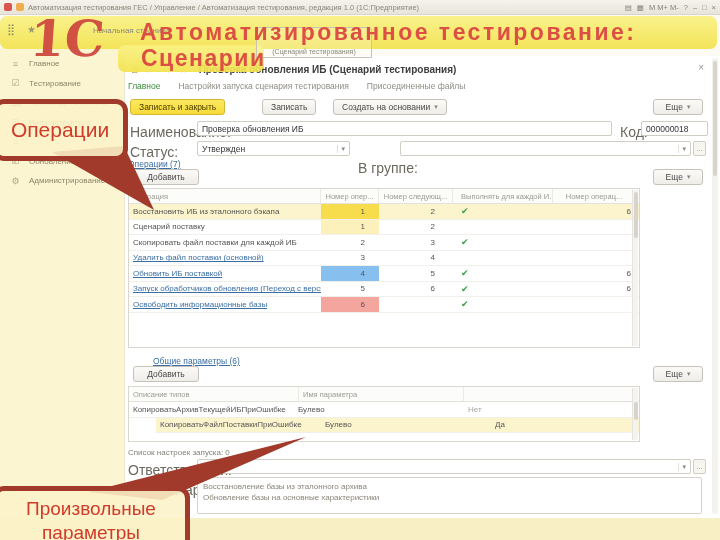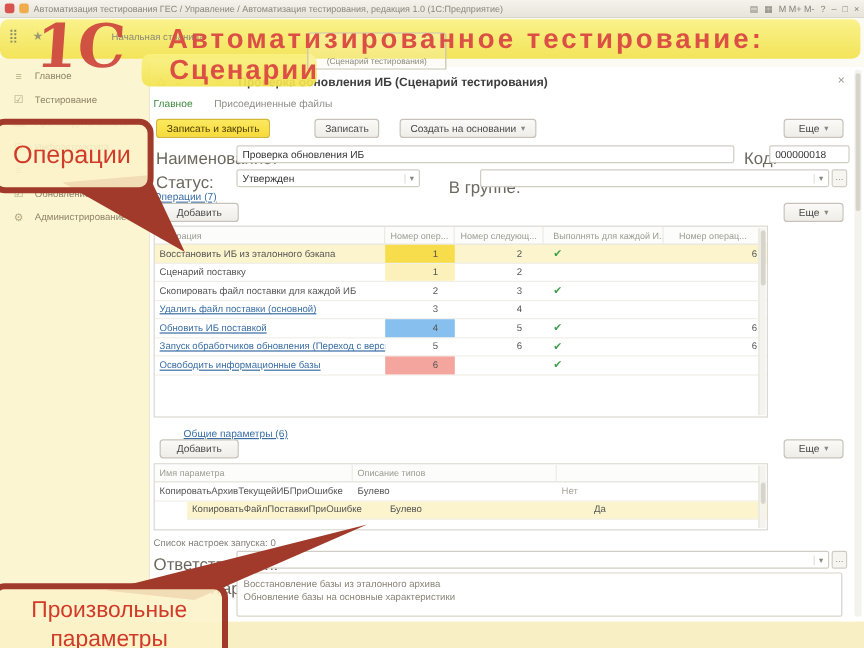--- a/index.html
+++ b/index.html
@@ -166,20 +166,21 @@
       <span class="home">⌂</span>
       <span class="nav">←</span>
       <span class="nav">→</span>
       <span class="fav">☆</span>
       <span class="ttl">Проверка обновления ИБ (Сценарий тестирования)</span>
       <span class="close">×</span>
     </div>
 
     <div class="ftabs">
       <span class="ftab active">Главное</span>
+      <span class="ftab">Настройки запуска сценария тестирования</span>
       <span class="ftab">Присоединенные файлы</span>
     </div>
 
     <div class="btn primary" style="left:5px;top:43px;">
       <span>Записать и закрыть</span>
     </div>
     <div class="btn" style="left:137px;top:43px;">
       <span>Записать</span>
     </div>
     <div class="btn" style="left:208px;top:43px;">
@@ -194,21 +195,21 @@
     <span class="lbl" style="left:5px;top:68px;">Наименование:</span>
     <input class="field" style="left: 72px; top: 65px; width: 415px;" readonly="" value="Проверка обновления ИБ">
     <span class="lbl" style="left:495px;top:68px;">Код:</span>
     <input class="field" style="left: 516px; top: 65px; width: 67px;" readonly="" value="000000018">
 
     <span class="lbl" style="left:5px;top:88px;">Статус:</span>
     <div class="combo" style="left:72px;top:85px;width:153px;">
       <span>Утвержден</span>
       <span class="caret">▾</span>
     </div>
-    <span class="lbl" style="left:233px;top:92px;margin-left:16px;">В группе:</span>
+    <span class="lbl" style="left:233px;top:104px;">В группе:</span>
     <div class="combo" style="left:275px;top:85px;width:291px;">
       <span></span>
       <span class="caret">▾</span>
     </div>
     <div class="sqbtn" style="left:568px;top:85px;">…</div>
 
     <span class="seclink" style="left:3px;top:103px;">Операции (7)</span>
     <div class="btn" style="left:8px;top:113px;width:66px;">
       <span>Добавить</span>
     </div>
@@ -309,22 +310,22 @@
     <div class="btn" style="left:8px;top:310px;width:66px;">
       <span>Добавить</span>
     </div>
     <div class="btn" style="left:528px;top:310px;width:50px;">
       <span>Еще</span>
       <span class="caret">▾</span>
     </div>
 
     <div class="tbl" style="top:330px;height:56px;">
       <div class="thead">
+        <div class="tc p-type th">Описание типов</div>
         <div class="tc p-name th">Имя параметра</div>
-        <div class="tc p-type th">Описание типов</div>
       </div>
       <div>
           <div class="trow">
             <div class="tc p-name">КопироватьАрхивТекущейИБПриОшибке</div>
             <div class="tc p-type">Булево</div>
             <div class="tc p-val dim">Нет</div>
           </div>
           <div class="trow" style="background: rgb(252, 244, 205); margin-left: 27px;">
             <div class="tc p-name">КопироватьФайлПоставкиПриОшибке</div>
             <div class="tc p-type">Булево</div>

